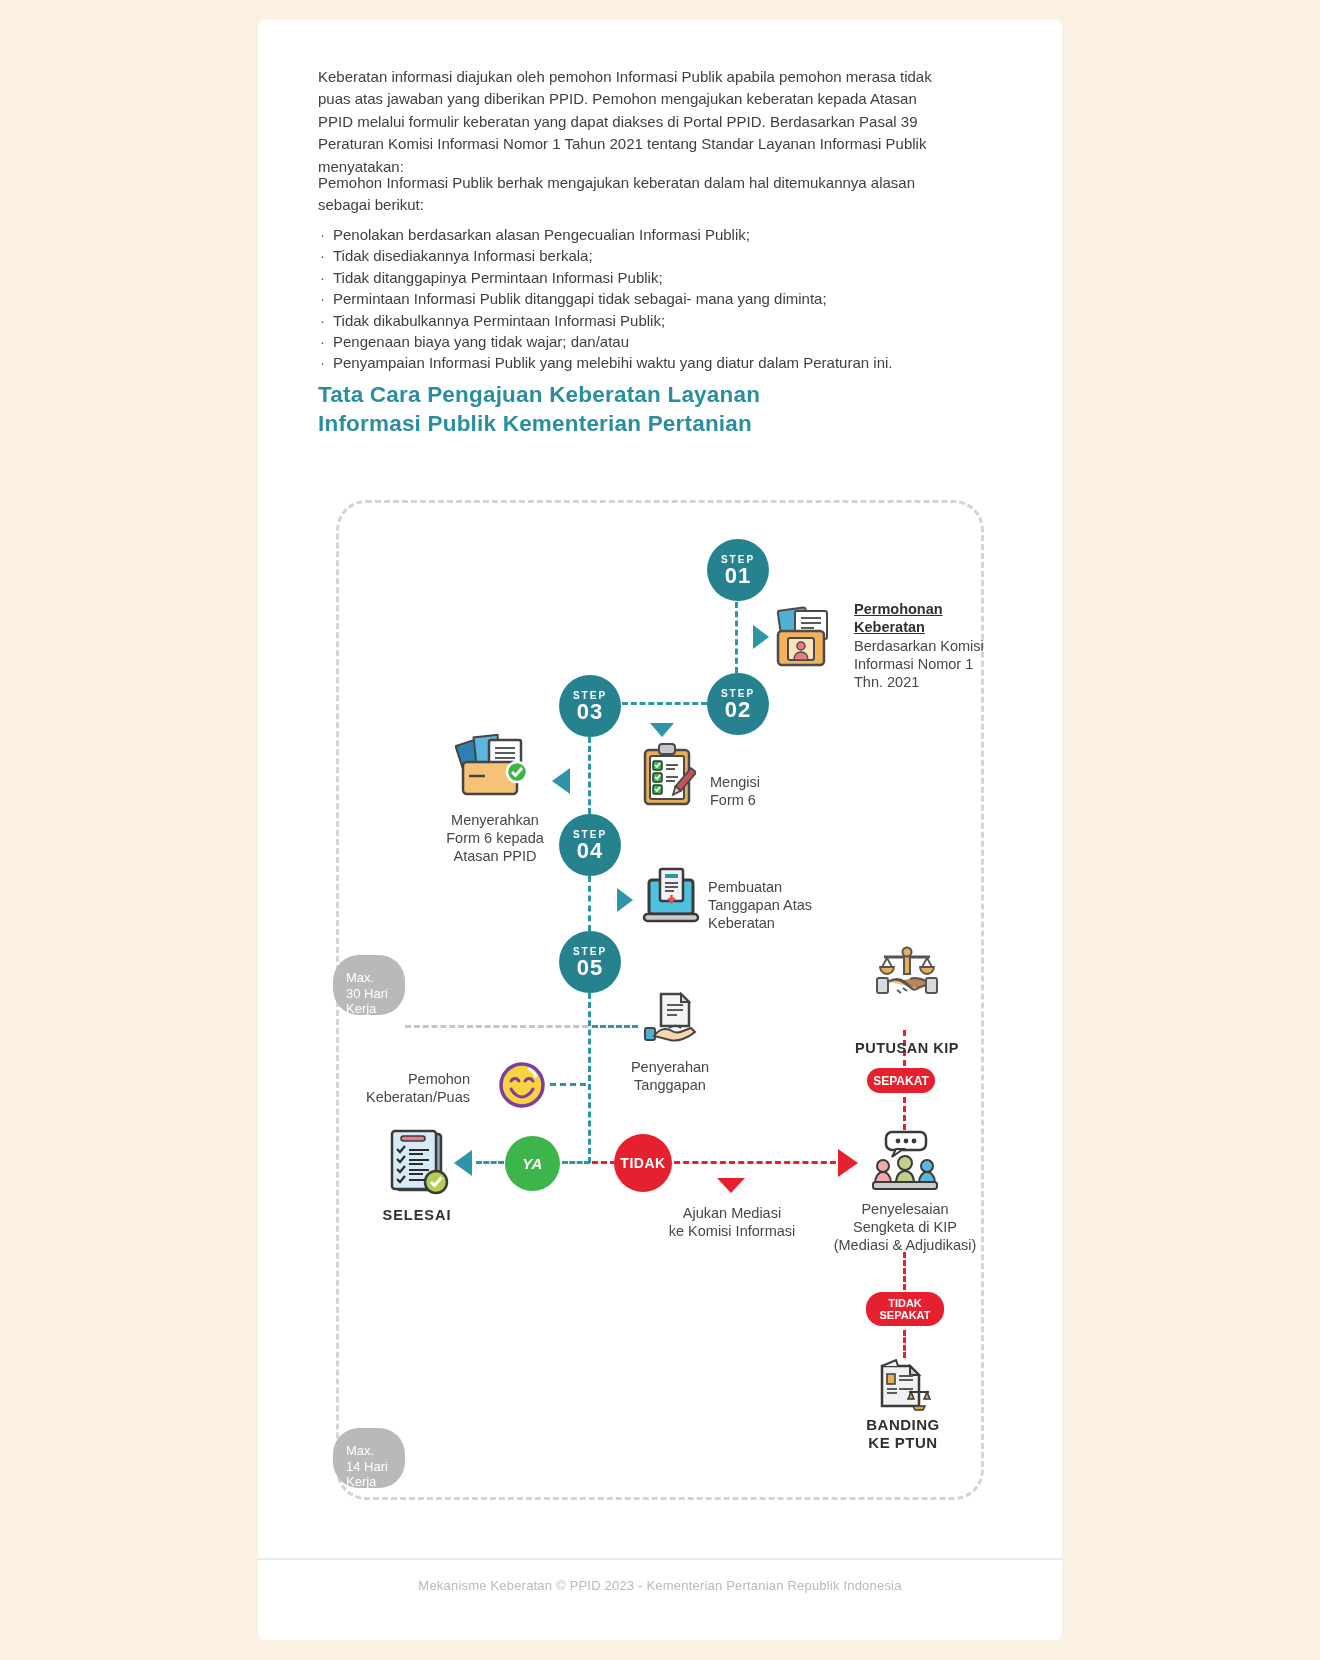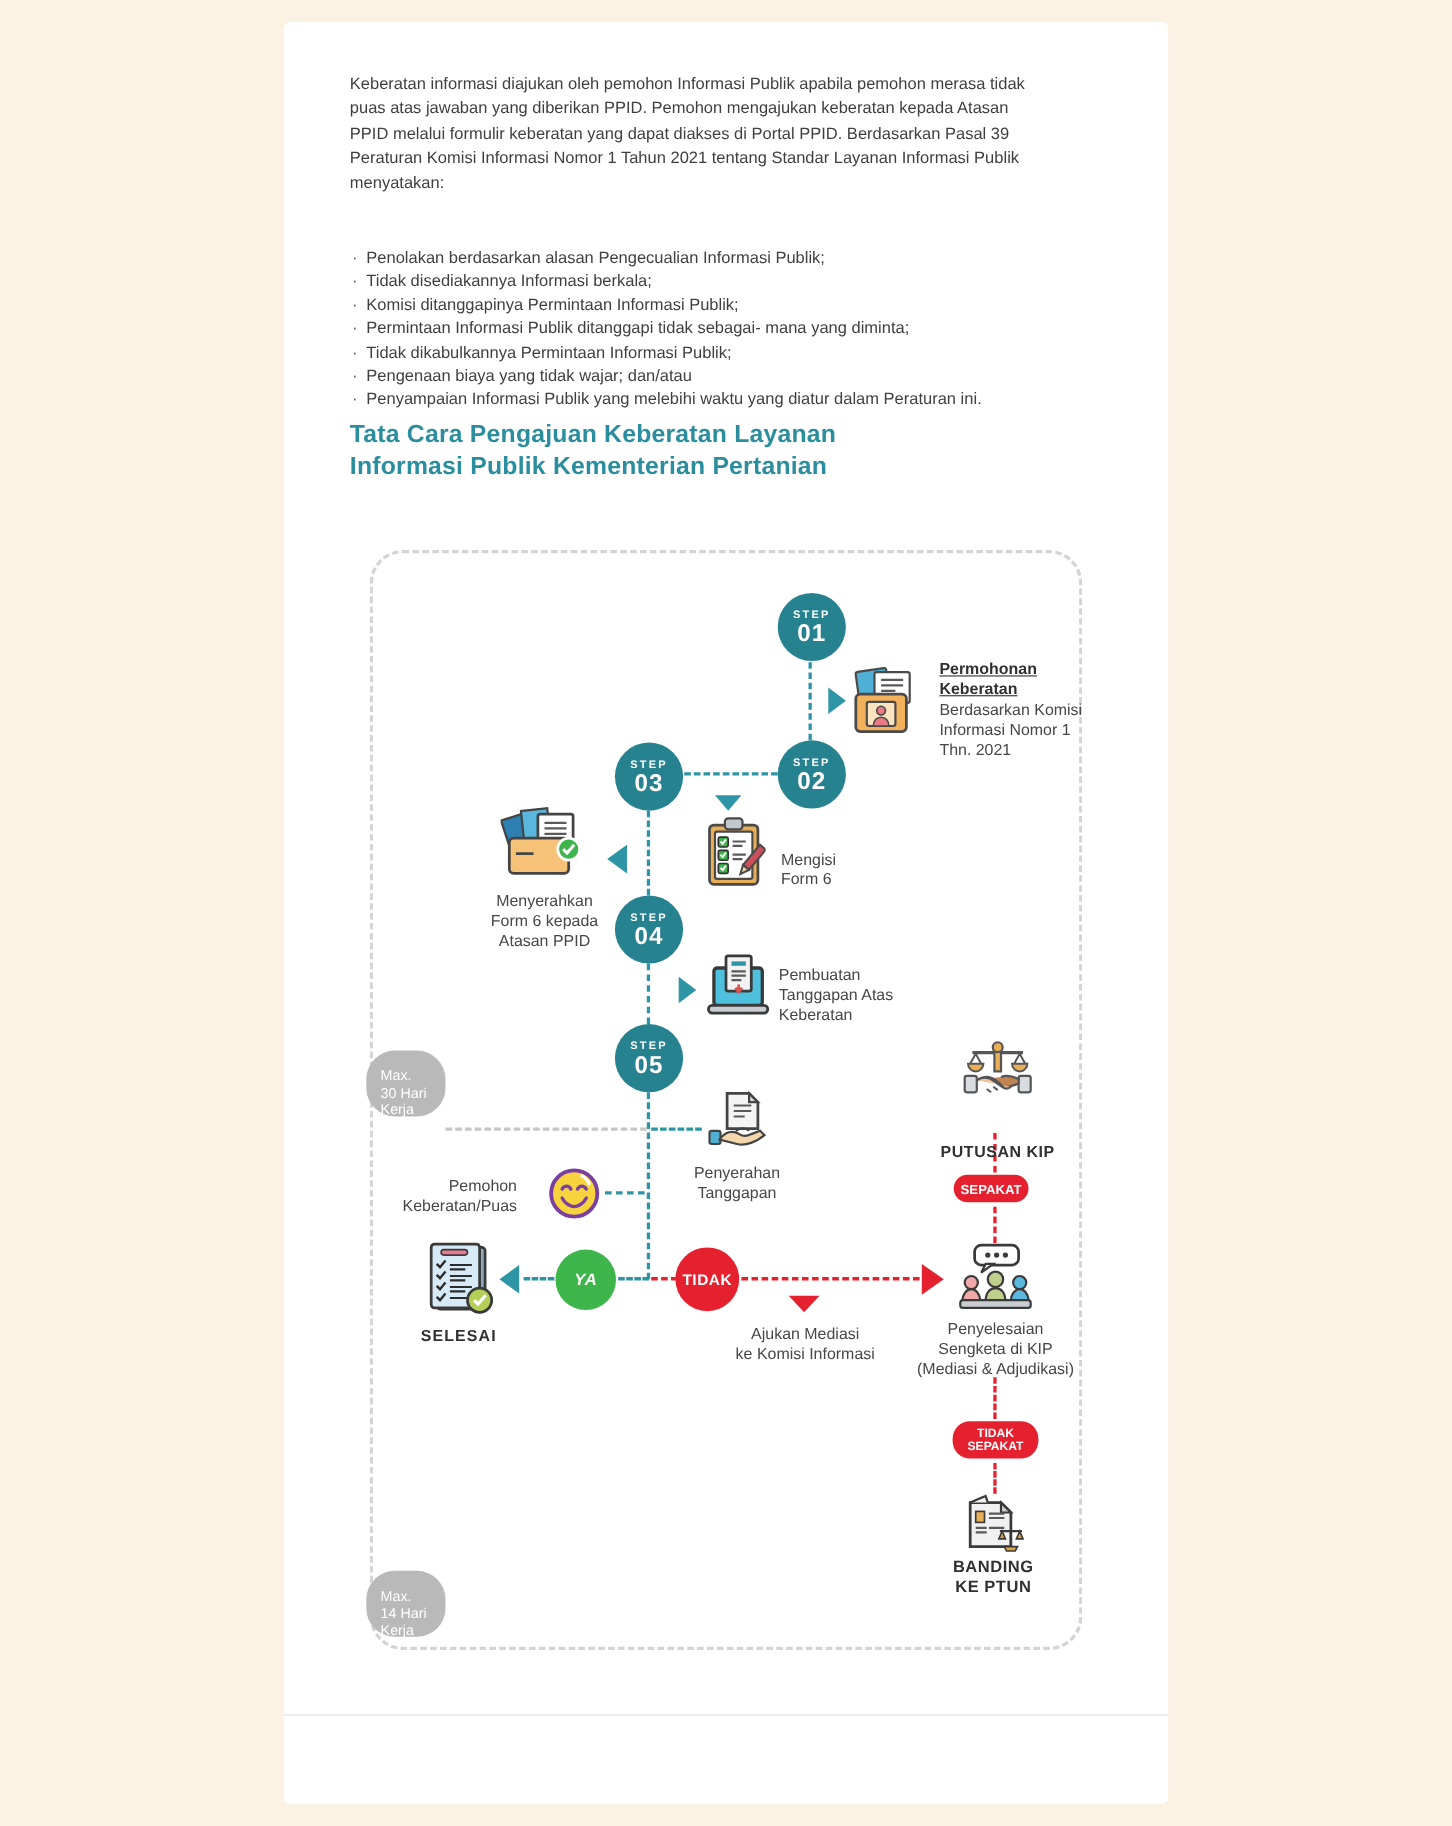--- a/index.html
+++ b/index.html
@@ -41,33 +41,34 @@
   .icon{position:absolute;z-index:3;}
   .divider{position:absolute;left:0;top:1538px;width:804px;height:2px;background:#ECECEC;}
   .footer{position:absolute;left:0;top:1558px;width:804px;text-align:center;font-size:13px;color:#B9B9B9;letter-spacing:.2px;}
 </style>
 </head>
 <body>
 
 <div class="card">
 
   <div class="para" style="left:60px;top:46px;width:632px;">Keberatan informasi diajukan oleh pemohon Informasi Publik apabila pemohon merasa tidak puas atas jawaban yang diberikan PPID. Pemohon mengajukan keberatan kepada Atasan PPID melalui formulir keberatan yang dapat diakses di Portal PPID. Berdasarkan Pasal 39 Peraturan Komisi Informasi Nomor 1 Tahun 2021 tentang Standar Layanan Informasi Publik menyatakan:</div>
+  <div class="para" style="left:60px;top:152px;width:632px;">Pemohon Informasi Publik berhak mengajukan keberatan dalam hal ditemukannya alasan sebagai berikut:</div>
 
   <div class="bullets">
     <div class="bullet">
         <span class="dot">·</span>
         <span>Penolakan berdasarkan alasan Pengecualian Informasi Publik;</span>
       </div>
     <div class="bullet">
         <span class="dot">·</span>
         <span>Tidak disediakannya Informasi berkala;</span>
       </div>
     <div class="bullet">
         <span class="dot">·</span>
-        <span>Komisi ditanggapinya Permintaan Informasi Publik;</span>
+        <span>Tidak ditanggapinya Permintaan Informasi Publik;</span>
       </div>
     <div class="bullet">
         <span class="dot">·</span>
         <span>Permintaan Informasi Publik ditanggapi tidak sebagai- mana yang diminta;</span>
       </div>
     <div class="bullet">
         <span class="dot">·</span>
         <span>Tidak dikabulkannya Permintaan Informasi Publik;</span>
       </div>
     <div class="bullet">
@@ -312,13 +313,14 @@
     <path d="M46 34v13" stroke="#3a3a3a" stroke-width="2"></path>
     <path d="M38 34l-3 7h6zM54 34l-3 7h6z" fill="#D9A441" stroke="#3a3a3a" stroke-width="1.5"></path>
     <path d="M40 48h12l-2 4h-8z" fill="#D9A441" stroke="#3a3a3a" stroke-width="1.5"></path>
   </svg>
   <div class="label bold center" style="left:605px;top:1396px;width:80px;font-size:15px;letter-spacing:.5px;">
     <div>BANDING</div>
     <div>KE PTUN</div>
   </div>
 
   <div class="divider"></div>
+  <div class="footer">Mekanisme Keberatan © PPID 2023 - Kementerian Pertanian Republik Indonesia</div>
 </div>
 
 </body></html>

